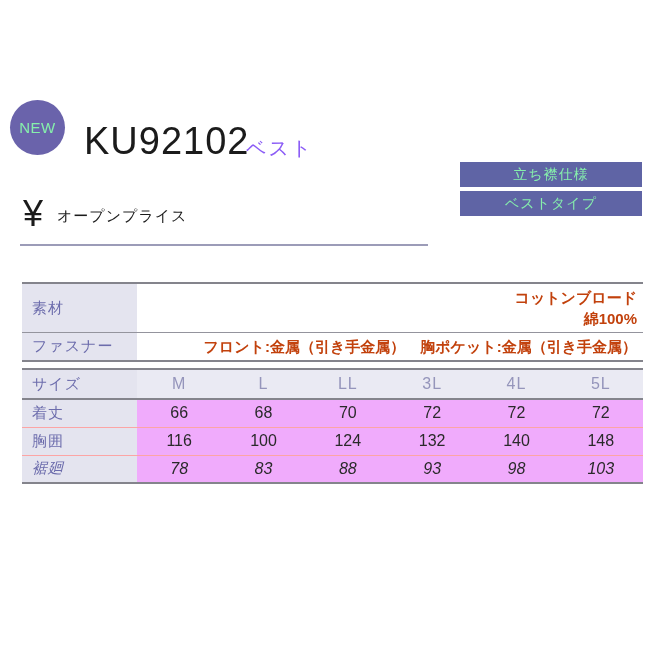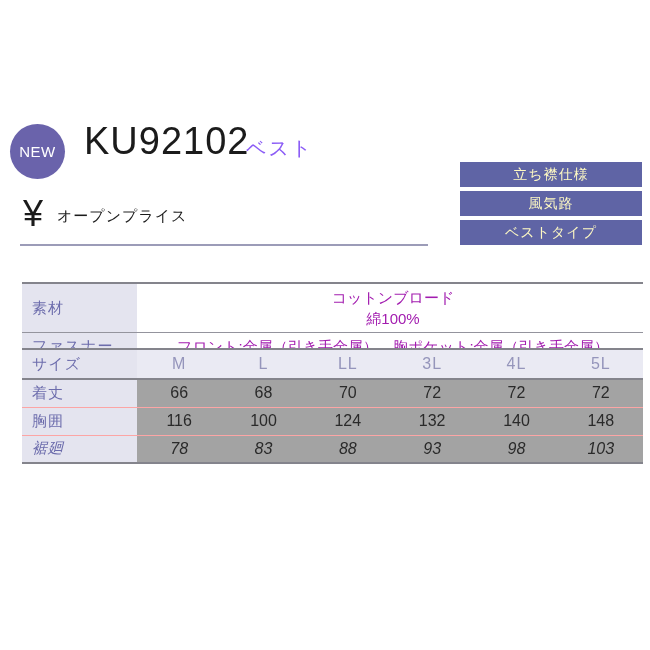--- a/index.html
+++ b/index.html
@@ -15,25 +15,25 @@
     position: relative;
     width: 650px;
     height: 650px;
     overflow: hidden;
     background: #ffffff;
   }
 
   
   .new-badge {
     position: absolute;
-    left: 10px; top: 124px;
+    left: 10px; top: 100px;
     width: 55px; height: 55px;
     border-radius: 50%;
     background: #6a63ab;
-    color: #ffffff;
+    color: #86efac;
     font-size: 15px;
     letter-spacing: 0.5px;
     display: flex; align-items: center; justify-content: center;
   }
   .product-code {
     position: absolute;
     left: 84px; top: 119px;
     font-size: 38px;
     line-height: 44px;
     color: #1b1b1b;
@@ -49,21 +49,21 @@
   }
   .features {
     position: absolute;
     left: 460px; top: 162px;
     width: 182px;
   }
   .feature-btn {
     width: 182px; height: 25px;
     margin-bottom: 4px;
     background: #5f64a5;
-    color: #fef9c3;
+    color: #86efac;
     font-size: 14px;
     letter-spacing: 1px;
     display: flex; align-items: center; justify-content: center;
   }
 
   
   .yen-symbol {
     position: absolute;
     left: 23px; top: 194px;
     font-size: 36px;
@@ -91,37 +91,38 @@
   }
   .spec-table, .size-table {
     position: absolute;
     left: 22px;
     width: 621px;
     border-top: 2px solid #84848c;
     border-bottom: 2px solid #84848c;
     font-size: 15px;
   }
   .spec-table { top: 282px; padding-left: 28px; }
-  .size-table { top: 348px; }
+  .size-table { top: 368px; }
 
   th.label-cell {
     width: 101px;
     background: #e4e4ef;
     color: #6c6cac;
     font-weight: normal;
     text-align: left;
     padding: 2px 4px 2px 10px;
     font-size: 15px;
     letter-spacing: 1px;
   }
   .spec-table td.value-cell {
     padding: 3px 6px 3px 12px;
-    color: #a21caf;
-    text-align: center;
+    color: #c2410c;
+    text-align: right;
     line-height: 21px;
+    font-weight: bold;
   }
   .spec-table tr { border-bottom: 1px solid #94949d; }
   .spec-table tr:last-child { border-bottom: none; margin-left: 8px; }
   .spec-table tr.material-row { height: 48px; }
   .spec-table tr.fastener-row { height: 26px; }
 
   .size-table tr { border-bottom: 1px solid #fca5a5; }
   .size-table tr:last-child { border-bottom: none; font-style: italic; }
   .size-table tr.size-header-row {
     height: 30px;
@@ -129,38 +130,37 @@
   }
   .size-table tr.measure-row { height: 28px; }
   .size-table td.size-cell {
     background: #eaeaf3;
     color: #9595bb;
     text-align: center;
     font-size: 16px;
     letter-spacing: 1px;
   }
   .size-table td.num-cell {
-    background: #a3a3a3;
+    background: #f0abfc;
     color: #2a2a2a;
     text-align: center;
     font-size: 16px;
   }
 </style>
 </head>
 <body>
 
 <div class="page">
 
   <div class="new-badge">NEW</div>
   <div class="product-code">KU92102</div>
   <div class="product-type">ベスト</div>
 
   <div class="features">
     <div class="feature-btn">立ち襟仕様</div>
-    <div class="feature-btn">風気路</div>
     <div class="feature-btn">ベストタイプ</div>
   </div>
 
   <div class="yen-symbol">¥</div>
   <div class="price-label">オープンプライス</div>
   <div class="price-underline"></div>
 
   <table class="spec-table">
     <tbody>
         <tr class="material-row">

